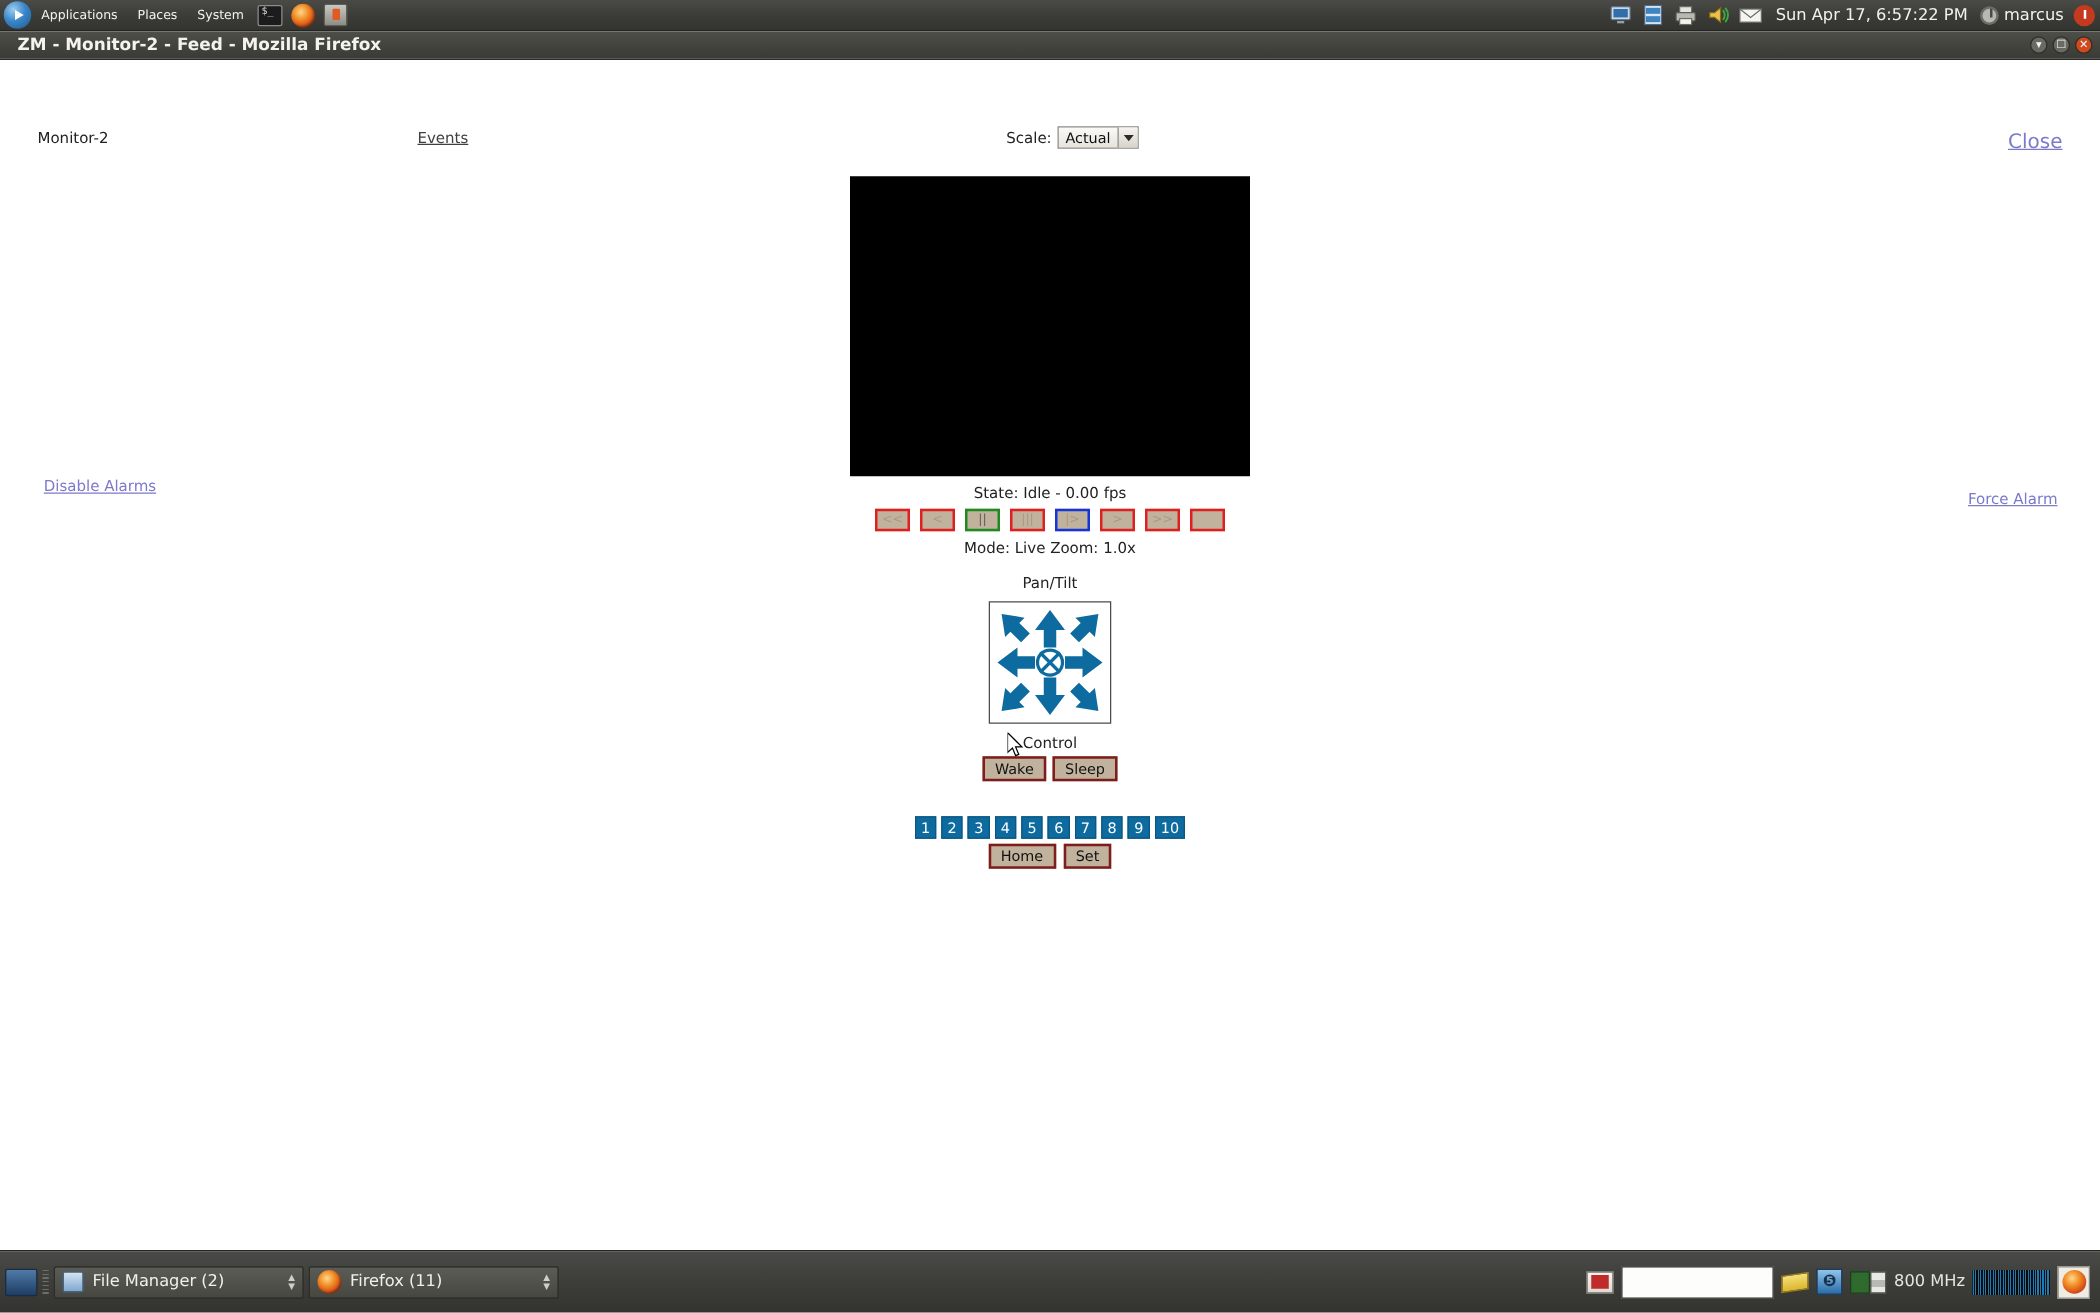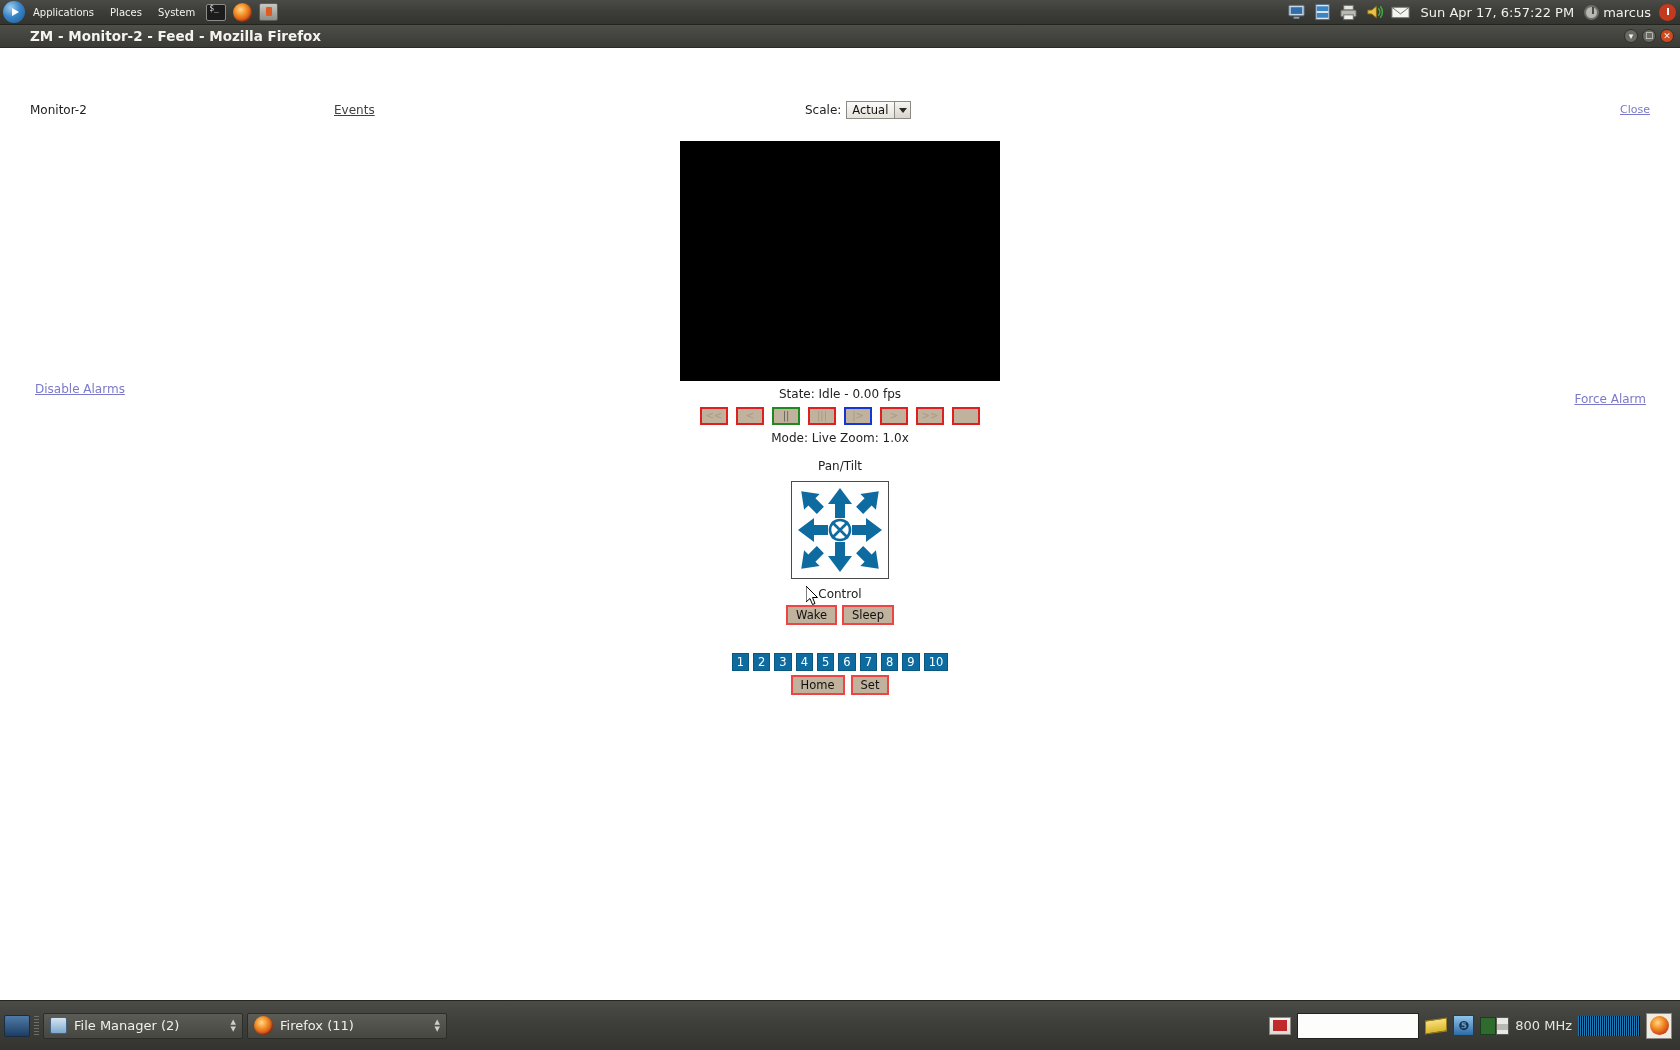--- a/index.html
+++ b/index.html
@@ -48,21 +48,21 @@
   .power-ico { width:17px;height:17px;border-radius:50%;background:#c33a1e;
                display:flex;align-items:center;justify-content:center;}
   .power-ico .bar { width:2px;height:7px;background:#fff; margin-top:-2px;}
 
   
   #firefox-window { position:absolute; top:25px; left:0; width:1680px; height:975px; background:#ffffff;}
   #titlebar {
     height: 23px; width: 100%;
     background: linear-gradient(to bottom,#4f4f4a 0%, #454540 45%, #3a3a36 100%);
     display:flex; align-items:center; color:#f4f3ee;
-    font-size:13.5px; font-weight:bold; padding-left:30px;
+    font-size:13.5px; font-weight:bold; padding-left:14px;
     border-bottom:1px solid #2a2a26;
   }
   #win-buttons { margin-left:auto; display:flex; gap:4px; padding-right:6px;}
   .wbtn { width:14px;height:14px;border-radius:50%;display:flex;align-items:center;justify-content:center;
           font-size:9px;color:#f2f2f2; background:#6a6a63; border:1px solid #2e2e2a;}
   .wbtn.close { background:#d04a1e;}
 
   #navbar {
     height:26px; background:linear-gradient(to bottom,#f2f0ec,#e0ddd6);
     border-bottom:1px solid #bdb9b0; display:flex; align-items:center; padding:0 4px; gap:4px;
@@ -90,21 +90,21 @@
   #monitor-name { position:absolute; left:30px; top:4px; font-size:12px; color:#222; }
   #events-link { position:absolute; left:334px; top:4px; font-size:12px; color:#404040;text-align:right; }
   #scale-area { position:absolute; left:805px; top:2px; display:flex; align-items:center; gap:5px; font-size:12px; color:#222;}
   #scale-select {
     display:flex; align-items:center; height:18px; border:1px solid #8d8a84;
     background:linear-gradient(#fbfaf8,#e6e3dc); font-size:11.5px; color:#111; padding-left:5px;
   }
   #scale-select .val { min-width:42px;}
   #scale-select .arrowbox { width:16px;height:16px;background:linear-gradient(#f6f4f0,#d8d4cc);
     border-left:1px solid #8d8a84; display:flex;align-items:center;justify-content:center;}
-  #close-link { position:absolute; right:30px; top:4px; font-size:11px; color:#7b79c9;}
+  #close-link { position:absolute; right:30px; top:4px; font-size:16px; color:#7b79c9;}
 
   #disable-alarms { position:absolute; left:35px; top:283px; font-size:12px; color:#7b79c9;}
   #force-alarm { position:absolute; right:34px; top:293px; font-size:12px; color:#7b79c9;}
 
   #feed-wrap { position:absolute; left:680px; top:42px; width:320px; text-align:center; }
   #video { width:320px; height:240px; background:#000000; }
   #state-line { margin-top:6px; font-size:12px; color:#222; }
 
   #btn-row { display:flex; justify-content:center; gap:8px; margin-top:6px; }
   .ctrl-btn {
@@ -120,21 +120,21 @@
 
   #pantilt-pad {
     width:98px; height:98px; margin:8px auto 0; border:1px solid #4b4b4b;
     background:#fff; position:relative;
   }
   #pantilt-pad svg { display:block; }
 
   #control-label { margin-top:8px; font-size:12px; color:#222; }
   #wake-sleep { display:flex; justify-content:center; gap:5px; margin-top:4px; }
   .tan-btn {
-    background:#c0b29c; border:2px solid #ef4444; color:#111;
+    background:#c0b29c; border:2px solid #7f1d1d; color:#111;
     font-size:11.5px; padding:1px 8px; line-height:14px;
   }
 
   #presets { display:flex; justify-content:center; gap:4px; margin-top:28px; }
   .preset-btn {
     background:#0d6ba0; border:1px solid #0a5780; color:#ffffff;
     font-size:11.5px; min-width:17px; padding:1px 4px; text-align:center; line-height:14px;
   }
   #home-set { display:flex; justify-content:center; gap:6px; margin-top:4px; }
 

